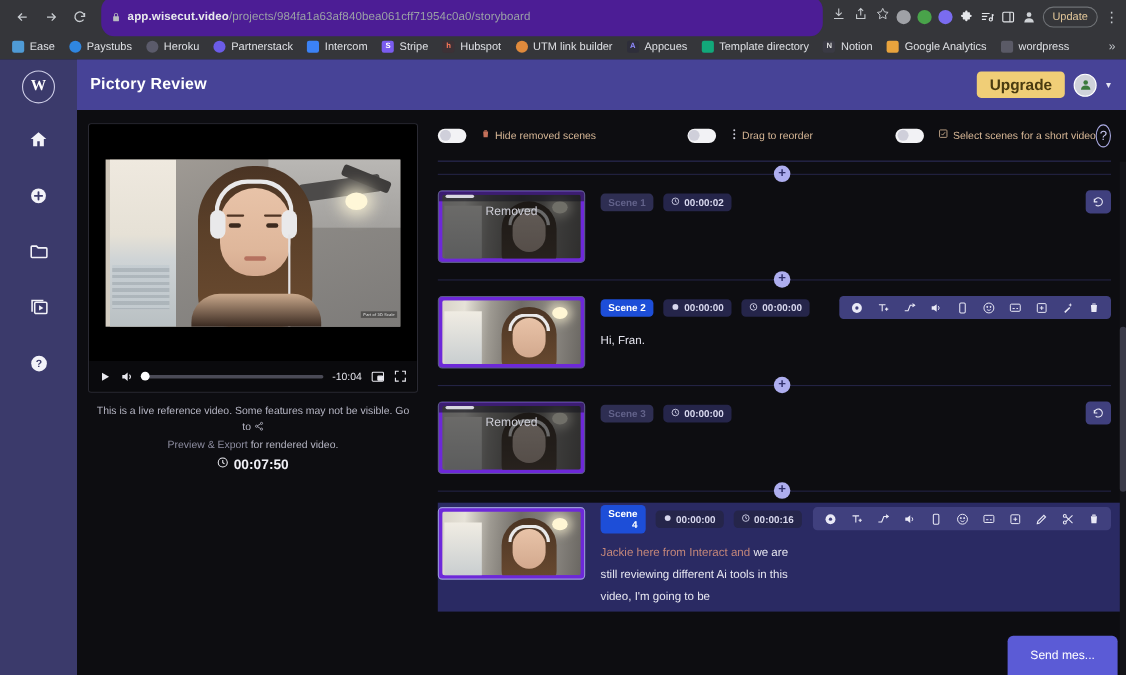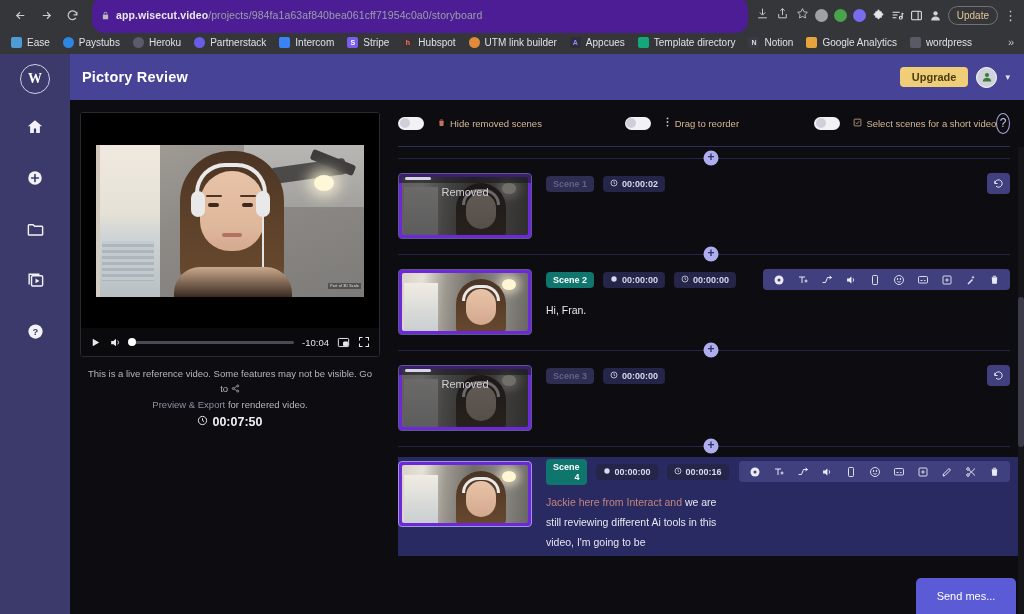--- a/index.html
+++ b/index.html
@@ -82,21 +82,21 @@
 
   .content { flex: 1 1 auto; display: flex; flex-direction: column; min-width: 0; }
 
   .app-header {
     height: 46px; background: #474397; display: flex;
     align-items: center; padding: 0 14px 0 12px; flex: 0 0 46px;
   }
   .app-title { color: #fff; font-size: 14.5px; font-weight: bold; letter-spacing: .2px; }
   .header-right { margin-left: auto; display: flex; align-items: center; gap: 8px; }
   .upgrade {
-    background: #f0ce77; color: #4a3b10; font-size: 11px;
+    background: #f0ce77; color: #4a3b10; font-size: 14px;
     padding: 4px 12px; border-radius: 4px; font-weight: bold;
   }
   .avatar {
     width: 21px; height: 21px; border-radius: 50%;
     background: #cfd2da; border: 1.5px solid #fff;
     display: flex; align-items: center; justify-content: center;
     font-size: 10px; color: #2b2b5a;
   }
   .chev { color: #e8e8f4; font-size: 9px; }
 
@@ -291,21 +291,21 @@
     content:''; position:absolute; left:6px; top:3px; width:26px; height:3px;
     background:#d8d8e0; border-radius:2px;
   }
 
   .meta { flex: 1 1 auto; min-width: 0; }
   .badges { display: flex; align-items: center; gap: 9px; height: 21px; }
   .badge {
     background: #393972; color: #cfcfe8; font-size: 9px; font-weight: bold;
     padding: 3px 7px; border-radius: 4px; display: flex; align-items: center; gap: 4px;
   }
-  .badge.scene-on { background: #0f766e; color: #fff; text-align: right; }
+  .badge.scene-on { background: #1d4ed8; color: #fff; text-align: right; }
   .badge.scene-off { background: #2e2e52; color: #62628a; }
   .badge.dim { background: #25254a; color: #d8d8ee; }
   .scene-text {
     margin-top: 10px; font-size: 10.5px; line-height: 20px; color: #e6e6f0;
   }
   .scene-text .hl { color: #c2867a; }
 
   .actions { margin-left: auto; display: flex; align-items: flex-start; flex: 0 0 auto; }
   .act-bar {
     background: #40407e; border-radius: 4px; height: 21px;

